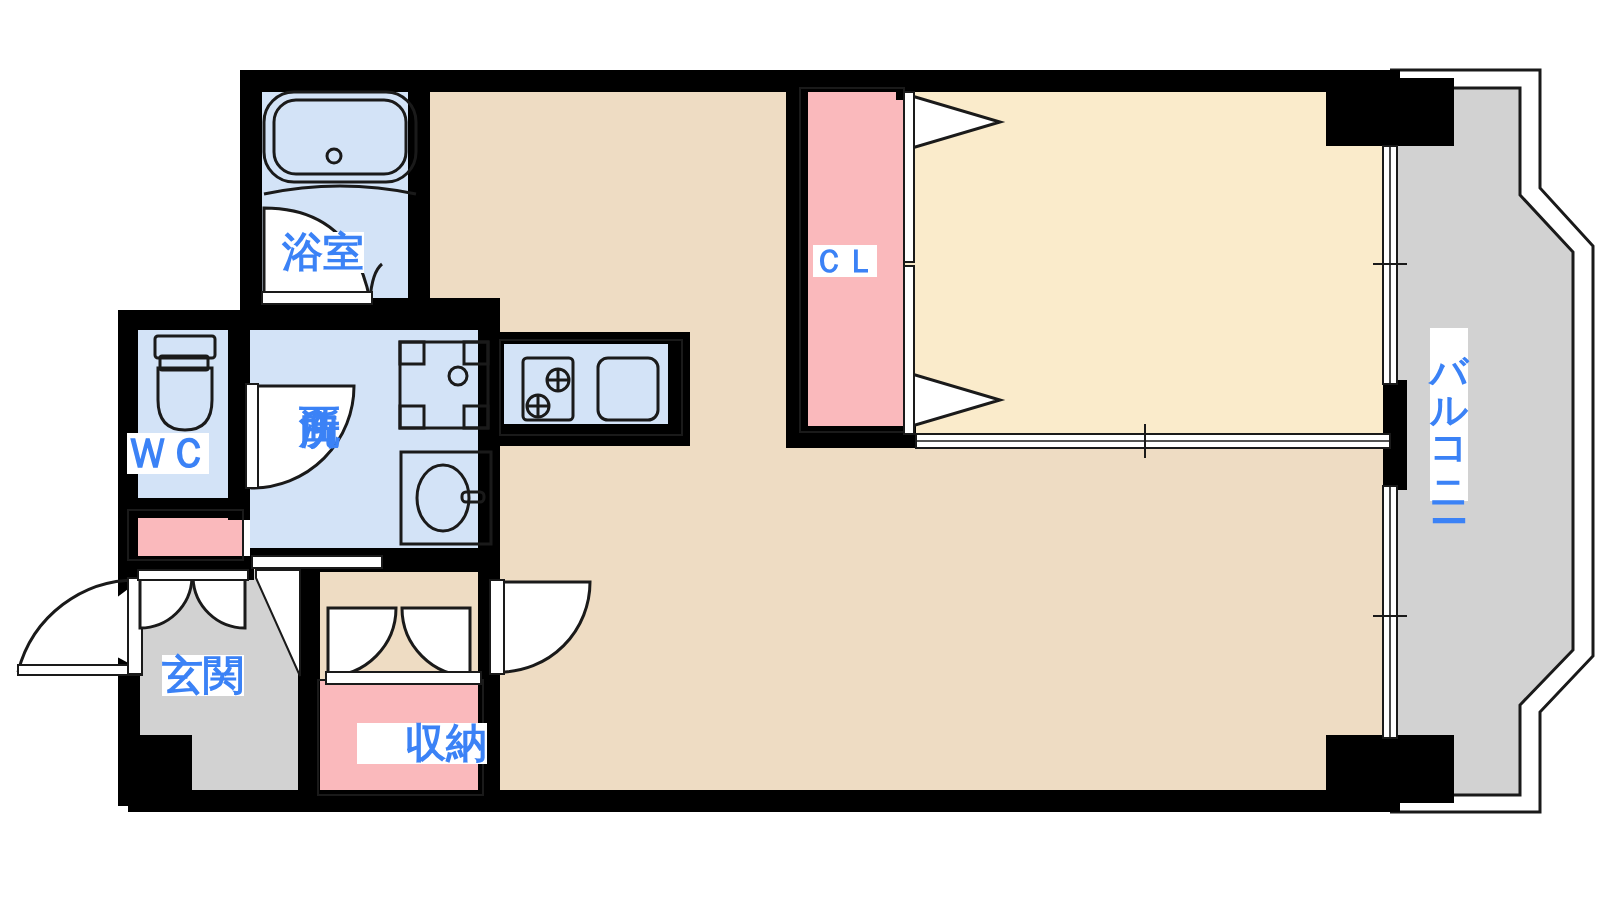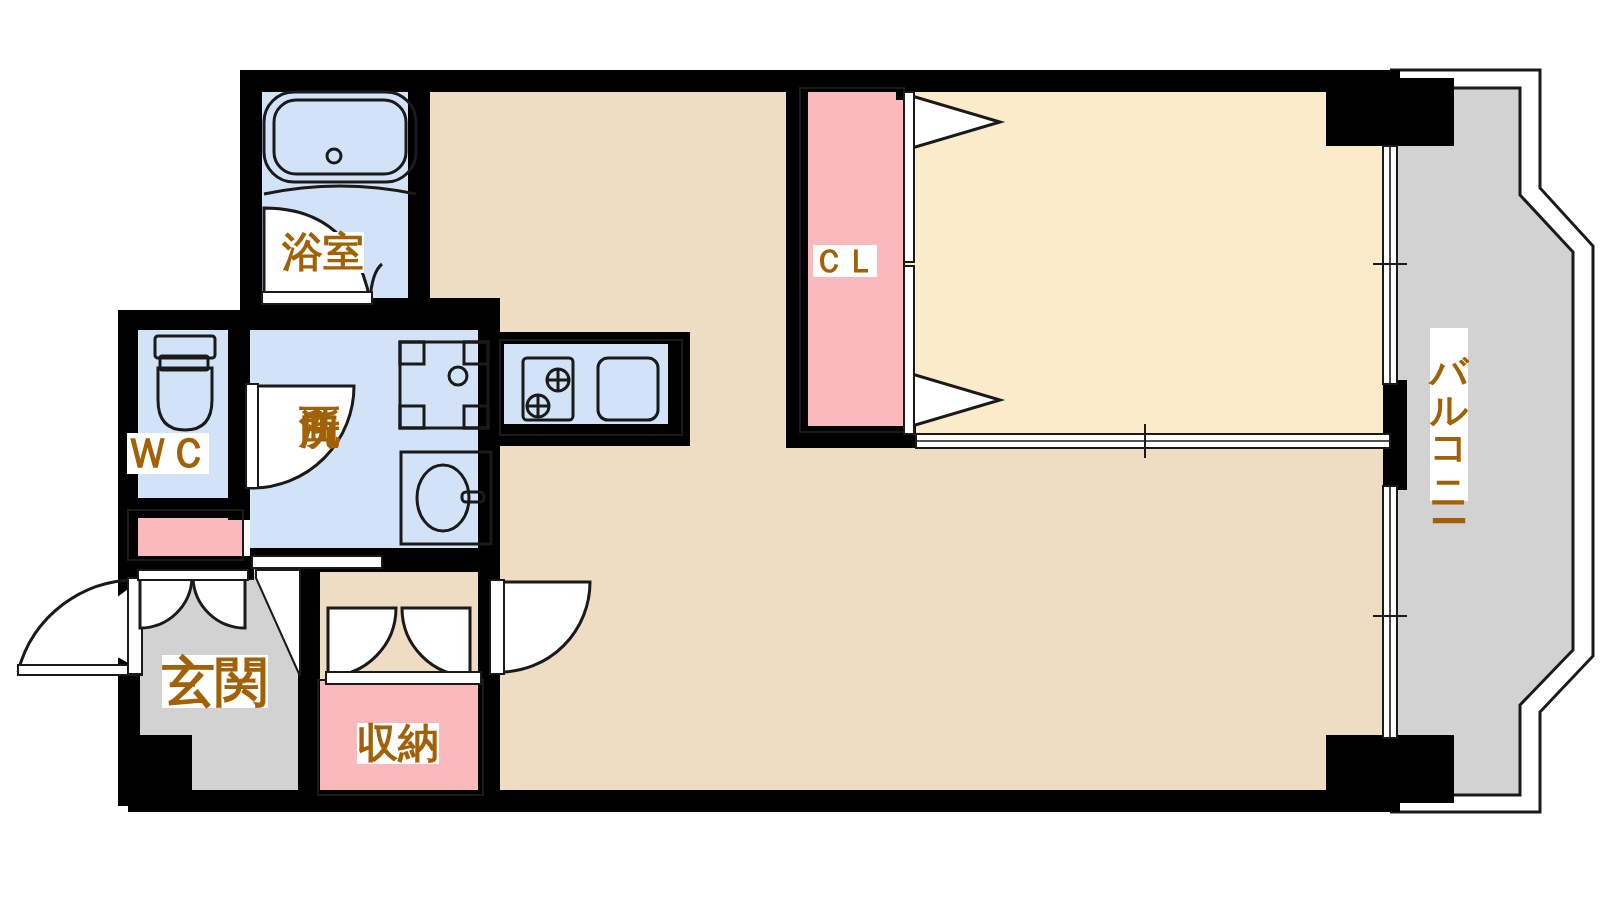--- a/index.html
+++ b/index.html
@@ -1,19 +1,19 @@
 <!DOCTYPE html>
 <html><head>
 <meta charset="utf-8">
 <style>
   html,body{margin:0;padding:0;background:#ffffff;}
   body{font-family:"Liberation Sans","DejaVu Sans",sans-serif;}
   #stage{position:relative;width:1600px;height:900px;background:#ffffff;overflow:hidden;}
   #plan{position:absolute;left:0;top:0;width:1600px;height:900px;}
-  .lbl{position:absolute;background:#ffffff;color:#a16207;font-weight:700;
+  .lbl{position:absolute;background:#ffffff;color:#3b82f6;font-weight:700;
        line-height:1;white-space:nowrap;letter-spacing:0px;}
   .lbl.v{writing-mode:vertical-rl;text-orientation:upright;white-space:nowrap;}
 </style>
 </head>
 <body>
 
 <div id="stage">
 
   <svg id="plan" viewBox="0 0 1600 900" xmlns="http://www.w3.org/2000/svg">
 
@@ -216,18 +216,18 @@
       <rect x="1383" y="486" width="14" height="252" fill="#FFFFFF" stroke="#1A1A1A" stroke-width="2"></rect>
       <line x1="1390" y1="486" x2="1390" y2="738" stroke="#1A1A1A" stroke-width="1.6"></line>
       <line x1="1373" y1="616" x2="1407" y2="616" stroke="#1A1A1A" stroke-width="2"></line>
     </g>
 
   </svg>
 
   <div class="lbl" style="left:282px;top:232px;font-size:41px;">浴室</div>
   <div class="lbl" style="left:127px;top:433px;font-size:41px;">ＷＣ</div>
   <div class="lbl v" style="left:299px;top:374px;font-size:41px;">洗面所</div>
-  <div class="lbl" style="left:162px;top:655px;font-size:53px;">玄関</div>
-  <div class="lbl" style="left:357px;top:723px;font-size:41px;">収納</div>
+  <div class="lbl" style="left:162px;top:655px;font-size:41px;">玄関</div>
+  <div class="lbl" style="left:357px;top:723px;font-size:41px;padding-left:48px;">収納</div>
   <div class="lbl" style="left:813px;top:245px;font-size:32px;">ＣＬ</div>
   <div class="lbl v" style="left:1430px;top:328px;font-size:38px;">バルコニー</div>
 
 </div>
 
 </body></html>

